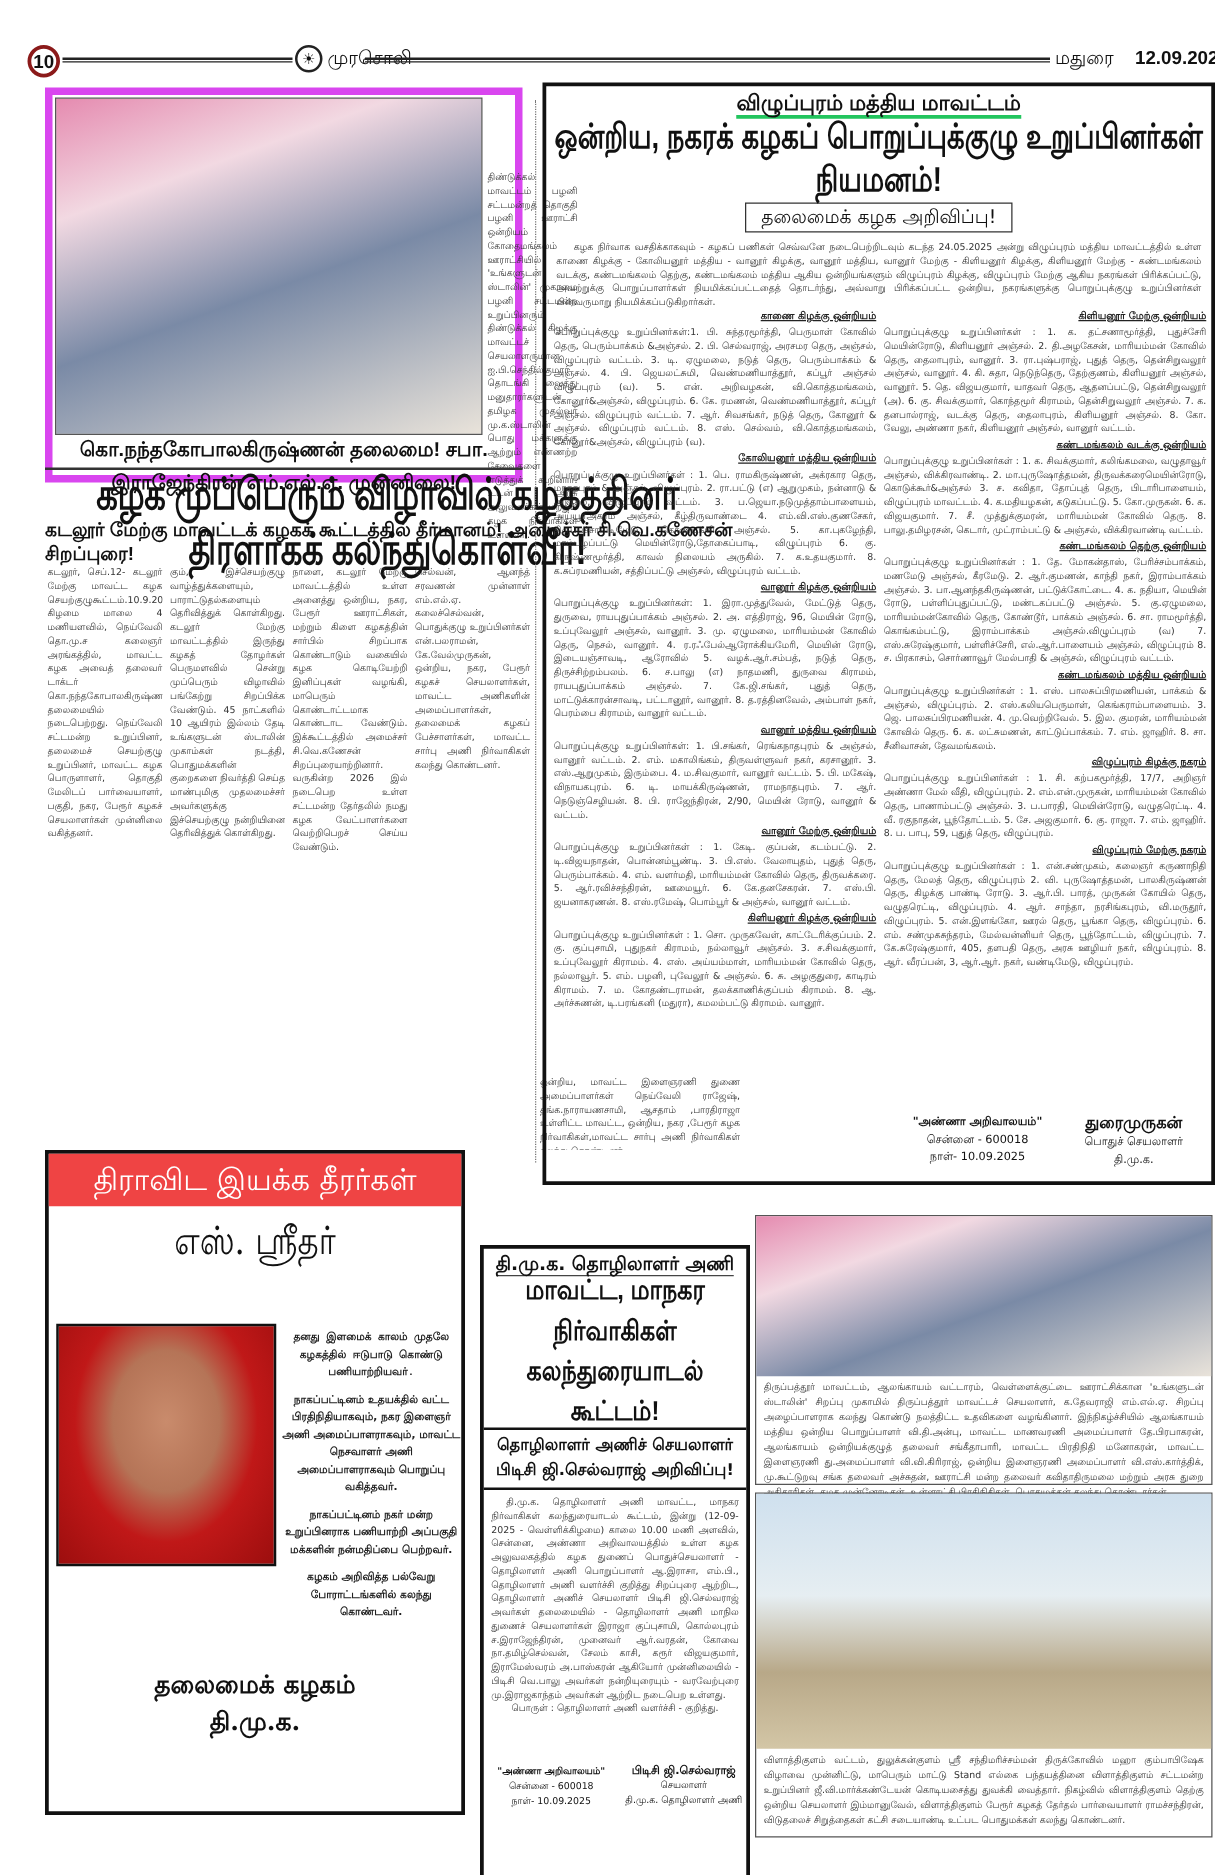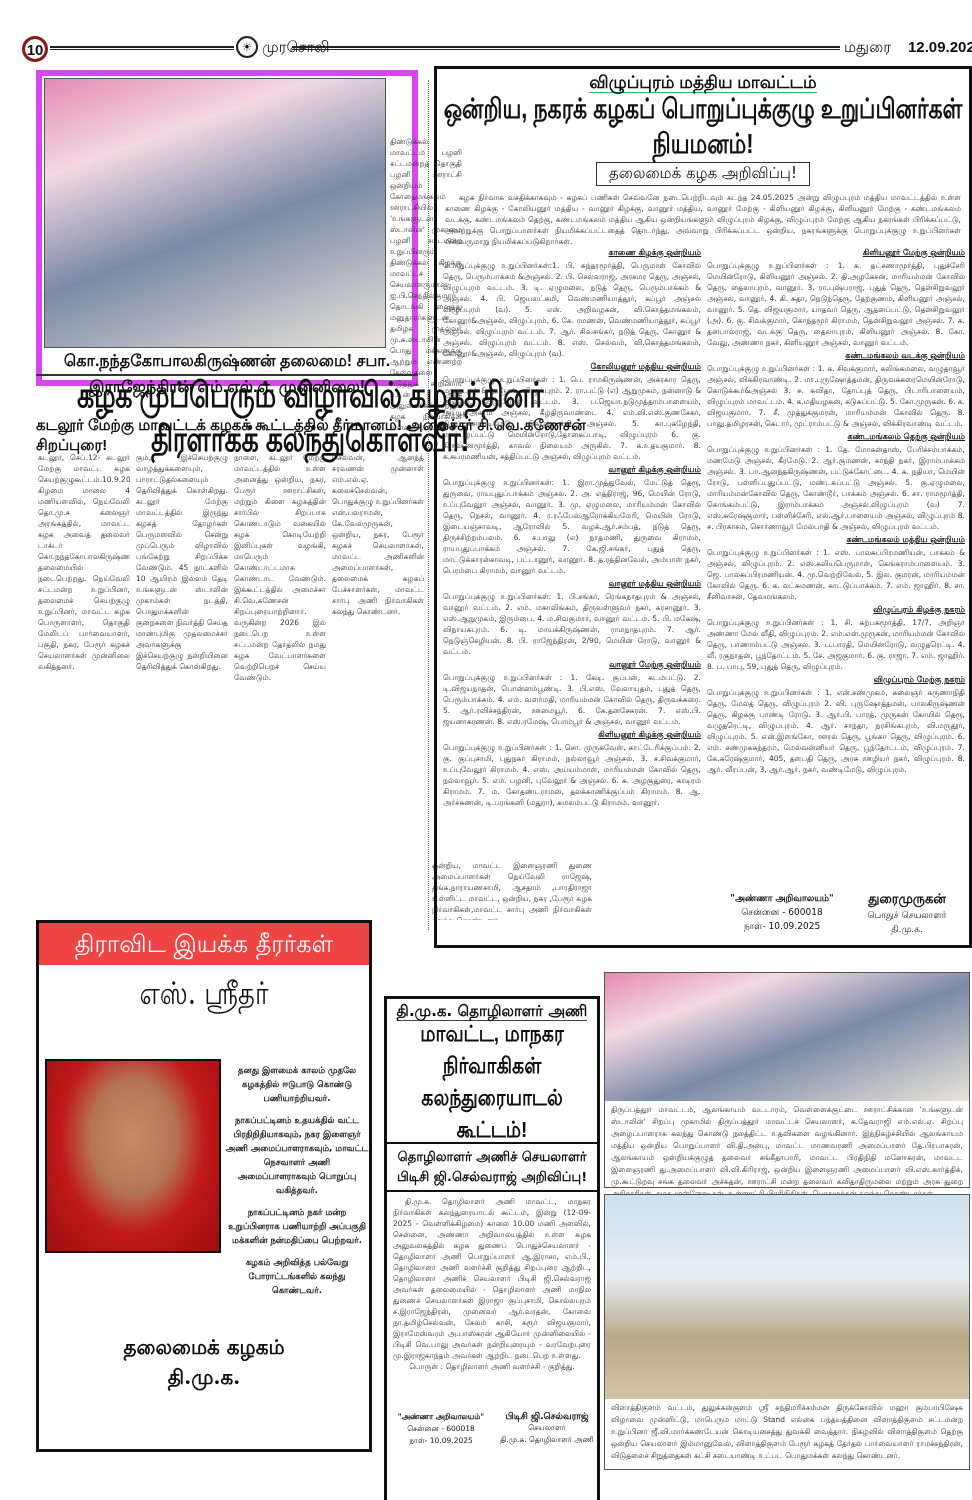--- a/index.html
+++ b/index.html
@@ -53,32 +53,32 @@
 <div class="abs col-text" style="left:234px; top:452px; width:92px; height:452px; overflow:hidden;">நாளை, கடலூர் மேற்கு மாவட்டத்தில் உள்ள அனைத்து ஒன்றிய, நகர, பேரூர் ஊராட்சிகள், மற்றும் கிளை கழகத்தின் சார்பில் சிறப்பாக கொண்டாடும் வகையில் கழக கொடியேற்றி இனிப்புகள் வழங்கி, மாபெரும் கொண்டாட்டமாக கொண்டாட வேண்டும். இக்கூட்டத்தில் அமைச்சர் சி.வெ.கணேசன் சிறப்புரையாற்றினார். வருகின்ற 2026 இல் நடைபெற உள்ள சட்டமன்ற தேர்தலில் நமது கழக வேட்பாளர்களை வெற்றிபெறச் செய்ய வேண்டும்.</div>
 <div class="abs col-text" style="left:332px; top:452px; width:92px; height:452px; overflow:hidden;">செல்வன், ஆனந்த் சரவணன் முன்னாள் எம்.எல்.ஏ. கலைச்செல்வன், பொதுக்குழு உறுப்பினர்கள் என்.பலராமன், கே.வேல்முருகன், ஒன்றிய, நகர, பேரூர் கழகச் செயலாளர்கள், மாவட்ட அணிகளின் அமைப்பாளர்கள், தலைமைக் கழகப் பேச்சாளர்கள், மாவட்ட சார்பு அணி நிர்வாகிகள் கலந்து கொண்டனர்.</div>
 <div class="abs dotted-v" style="left:428px; top:80px; height:850px;"></div>
 <div class="abs col-text" style="left:432px; top:860px; width:160px; height:60px; overflow:hidden;">ஒன்றிய, மாவட்ட இளைஞரணி துணை அமைப்பாளர்கள் நெய்வேலி ராஜேஷ், தங்க.நாராயணசாமி, ஆசதாம் ,பாரதிராஜா உள்ளிட்ட மாவட்ட, ஒன்றிய, நகர ,பேரூர் கழக நிர்வாகிகள்,மாவட்ட சார்பு அணி நிர்வாகிகள் கலந்து கொண்டனர்.</div>
 
 <div class="abs boxthick" style="left:36px; top:920px; width:336px; height:532px;">
   <div class="black-banner" style="height:42px; line-height:42px;">திராவிட இயக்க தீரர்கள் நினைவு நாள்</div>
   <div style="text-align:center; font:26px 'DejaVu Serif',serif; margin-top:14px; transform:scaleY(1.2);">எஸ். ஸ்ரீதர்</div>
   <div class="abs photo-person" style="left:6px; top:136px; width:176px; height:194px; border:2px solid #111;"></div>
   <div class="abs" style="left:186px; top:140px; width:144px; font:bold 8.5px 'DejaVu Sans',sans-serif; line-height:14px; text-align:center; color:#222;">
-    <p style="margin-bottom:8px;">தனது இளமைக் காலம் முதலே கழகத்தில் ஈடுபாடு கொண்டு பணியாற்றியவர்.</p>
+    <p style="margin-bottom:8px;font-family:Liberation Mono, monospace;">தனது இளமைக் காலம் முதலே கழகத்தில் ஈடுபாடு கொண்டு பணியாற்றியவர்.</p>
     <p style="margin-bottom:8px;">நாகப்பட்டினம் உதயக்தில் வட்ட பிரதிநிதியாகவும், நகர இளைஞர் அணி அமைப்பாளராகவும், மாவட்ட நெசவாளர் அணி அமைப்பாளராகவும் பொறுப்பு வகித்தவர்.</p>
     <p style="margin-bottom:8px;">நாகப்பட்டினம் நகர் மன்ற உறுப்பினராக பணியாற்றி அப்பகுதி மக்களின் நன்மதிப்பை பெற்றவர்.</p>
     <p>கழகம் அறிவித்த பல்வேறு போராட்டங்களில் கலந்து கொண்டவர்.</p>
   </div>
   <div class="abs" style="left:0; top:412px; width:100%; text-align:center; font:bold 20px 'DejaVu Serif',serif;">தலைமைக் கழகம்</div>
   <div class="abs" style="left:0; top:442px; width:100%; text-align:center; font:bold 20px 'DejaVu Serif',serif;">தி.மு.க.</div>
 </div>
 
 <div class="abs boxthick" style="left:434px; top:66px; width:538px; height:882px;">
   <div style="text-align:center; margin-top:4px;">
-    <span style="font:bold 17px 'Liberation Sans',sans-serif; border-bottom:1px solid #22c55e;">விழுப்புரம் மத்திய மாவட்டம்</span>
+    <span style="font:bold 17px 'Liberation Sans',sans-serif; border-bottom:3px solid #22c55e;">விழுப்புரம் மத்திய மாவட்டம்</span>
   </div>
   <div style="font:bold 22px 'Liberation Sans',sans-serif; text-align:center; margin-top:6px; transform:scaleY(1.25);">ஒன்றிய, நகரக் கழகப் பொறுப்புக்குழு உறுப்பினர்கள் நியமனம்!</div>
   <div style="text-align:center; margin-top:6px;">
     <span style="display:inline-block; border:1px solid #333; padding:1px 12px; font:15px 'DejaVu Sans',sans-serif;">தலைமைக் கழக அறிவிப்பு!</span>
   </div>
   <div class="col-text" style="padding:6px 8px 2px; text-indent:14px;">கழக நிர்வாக வசதிக்காகவும் - கழகப் பணிகள் செவ்வனே நடைபெற்றிடவும் கடந்த 24.05.2025 அன்று விழுப்புரம் மத்திய மாவட்டத்தில் உள்ள காணை கிழக்கு - கோலியனூர் மத்திய - வானூர் கிழக்கு, வானூர் மத்திய, வானூர் மேற்கு - கிளியனூர் கிழக்கு, கிளியனூர் மேற்கு - கண்டமங்கலம் வடக்கு, கண்டமங்கலம் தெற்கு, கண்டமங்கலம் மத்திய ஆகிய ஒன்றியங்களும் விழுப்புரம் கிழக்கு, விழுப்புரம் மேற்கு ஆகிய நகரங்கள் பிரிக்கப்பட்டு, அவற்றுக்கு பொறுப்பாளர்கள் நியமிக்கப்பட்டதைத் தொடர்ந்து, அவ்வாறு பிரிக்கப்பட்ட ஒன்றிய, நகரங்களுக்கு பொறுப்புக்குழு உறுப்பினர்கள் பின்வருமாறு நியமிக்கப்படுகிறார்கள்.</div>
   <div class="abs" style="left:6px; top:176px; width:258px;">
     <div>
         <div class="secthdr">காணை கிழக்கு ஒன்றியம்</div>
         <div class="col-text">பொறுப்புக்குழு உறுப்பினர்கள்:1. பி. சுந்தரமூர்த்தி, பெருமாள் கோவில் தெரு, பெரும்பாக்கம் &amp;அஞ்சல். 2. பி. செல்வராஜ், அரசமர தெரு, அஞ்சல், விழுப்புரம் வட்டம். 3. டி. ஏழுமலை, நடுத் தெரு, பெரும்பாக்கம் &amp; அஞ்சல். 4. பி. ஜெயலட்சுமி, வெண்மணியாத்தூர், கப்பூர் அஞ்சல் விழுப்புரம் (வ). 5. என். அறிவழகன், வி.கொத்தமங்கலம், கோனூர்&amp;அஞ்சல், விழுப்புரம். 6. கே. ரமணன், வெண்மணியாத்தூர், கப்பூர் அஞ்சல். விழுப்புரம் வட்டம். 7. ஆர். சிவசங்கர், நடுத் தெரு, கோனூர் &amp; அஞ்சல். விழுப்புரம் வட்டம். 8. எஸ். செல்வம், வி.கொத்தமங்கலம், கோனூர்&amp;அஞ்சல், விழுப்புரம் (வ).</div>

